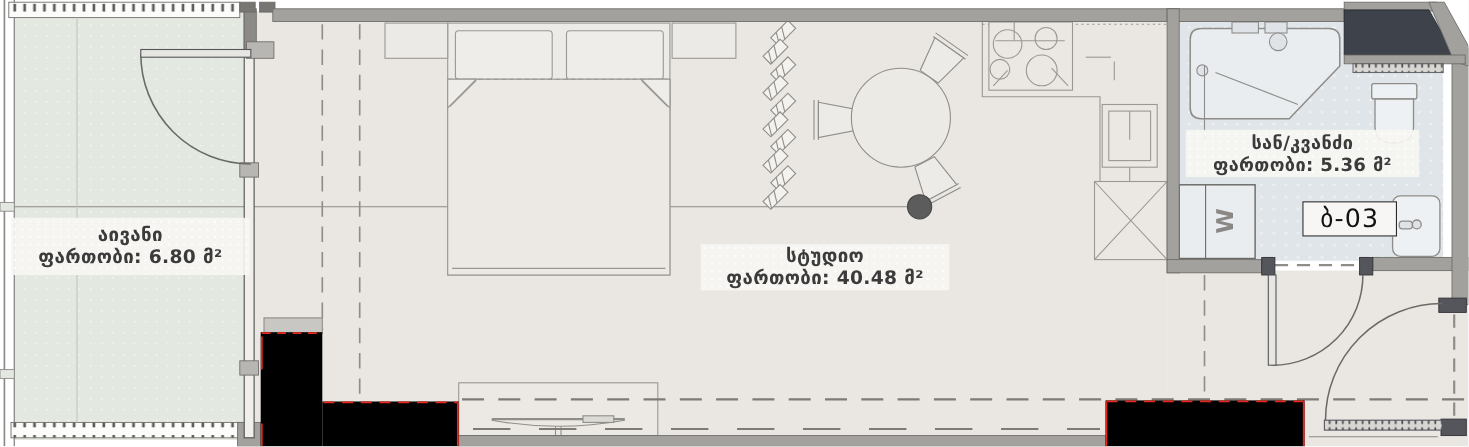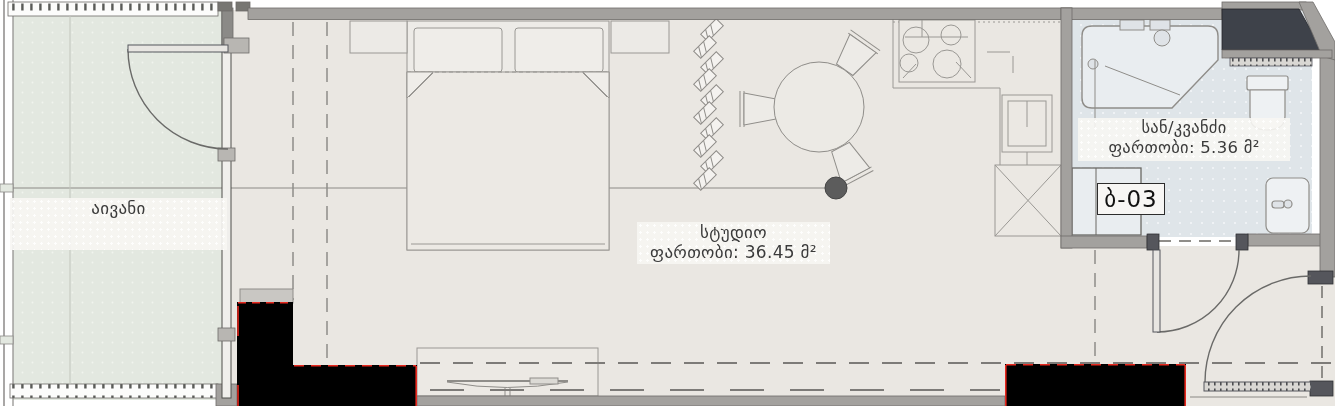--- a/index.html
+++ b/index.html
@@ -7,29 +7,29 @@
     position:relative;width:1335px;height:406px;background:#ffffff;overflow:hidden;
     font-family:"DejaVu Sans",sans-serif;
   }
   .plan svg{position:absolute;left:0;top:0;}
   .room-label{
     position:absolute;text-align:center;color:#3b3b3b;
     background:rgba(247,246,243,0.90);
     background-image:radial-gradient(rgba(255,255,255,.85) 1px, transparent 1.2px);
     background-size:7px 7px;
     font-size:17px;line-height:20px;letter-spacing:.3px;
-    display:flex;flex-direction:column;justify-content:flex-start;
+    display:flex;flex-direction:column;justify-content:center;font-weight:bold;
   }
   .room-label .rname{white-space:nowrap;}
   .room-label .rarea{white-space:nowrap;}
   #balcony-label{left:10px;top:198px;width:217px;height:52px;}
-  #studio-label{left:637px;top:222px;width:193px;height:42px;}
+  #studio-label{left:637px;top:222px;width:226px;height:42px;}
   #bath-label{left:1078px;top:118px;width:212px;height:43px;font-size:16.5px;}
   .unit-tag{
-    position:absolute;left:1097px;top:183px;width:68px;height:32px;
+    position:absolute;left:1184px;top:183px;width:86px;height:32px;
     background:#f7f6f4;border:1.6px solid #2c2c2c;box-sizing:border-box;
     display:flex;align-items:center;justify-content:center;
     font-size:23px;color:#111;letter-spacing:1px;
   }
 </style>
 </head>
 <body>
 
 <div class="plan">
 
@@ -296,25 +296,26 @@
     <rect x="1153" y="250" width="7" height="82" fill="#e8e6e2" stroke="#55565c" stroke-width="1"></rect>
   </g>
   <g>
     <path d="M1205,382 A106,106 0 0 1 1311,276" fill="none" stroke="#6a6a68" stroke-width="1.4"></path>
     <rect x="1204" y="382" width="107" height="9" fill="url(#p-vent)" stroke="#55565c" stroke-width="1"></rect>
   </g>
 </svg>
 
 <div class="room-label" id="balcony-label">
   <div class="rname">აივანი</div>
+  <div class="rarea">ფართობი: 6.80 მ²</div>
 </div>
 
 <div class="room-label" id="studio-label">
   <div class="rname">სტუდიო</div>
-  <div class="rarea">ფართობი: 36.45 მ²</div>
+  <div class="rarea">ფართობი: 40.48 მ²</div>
 </div>
 
 <div class="room-label" id="bath-label">
   <div class="rname">სან/კვანძი</div>
   <div class="rarea">ფართობი: 5.36 მ²</div>
 </div>
 
 <div class="unit-tag">
   <span>ბ-03</span>
 </div>

